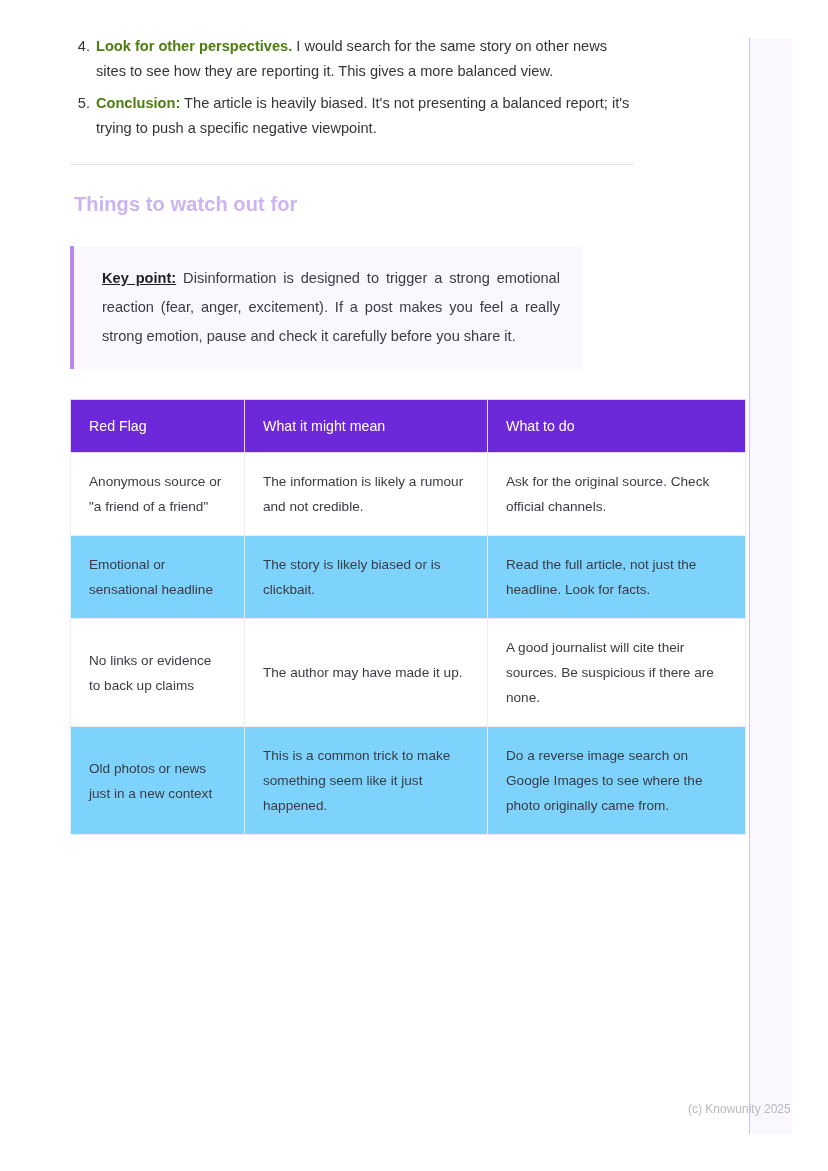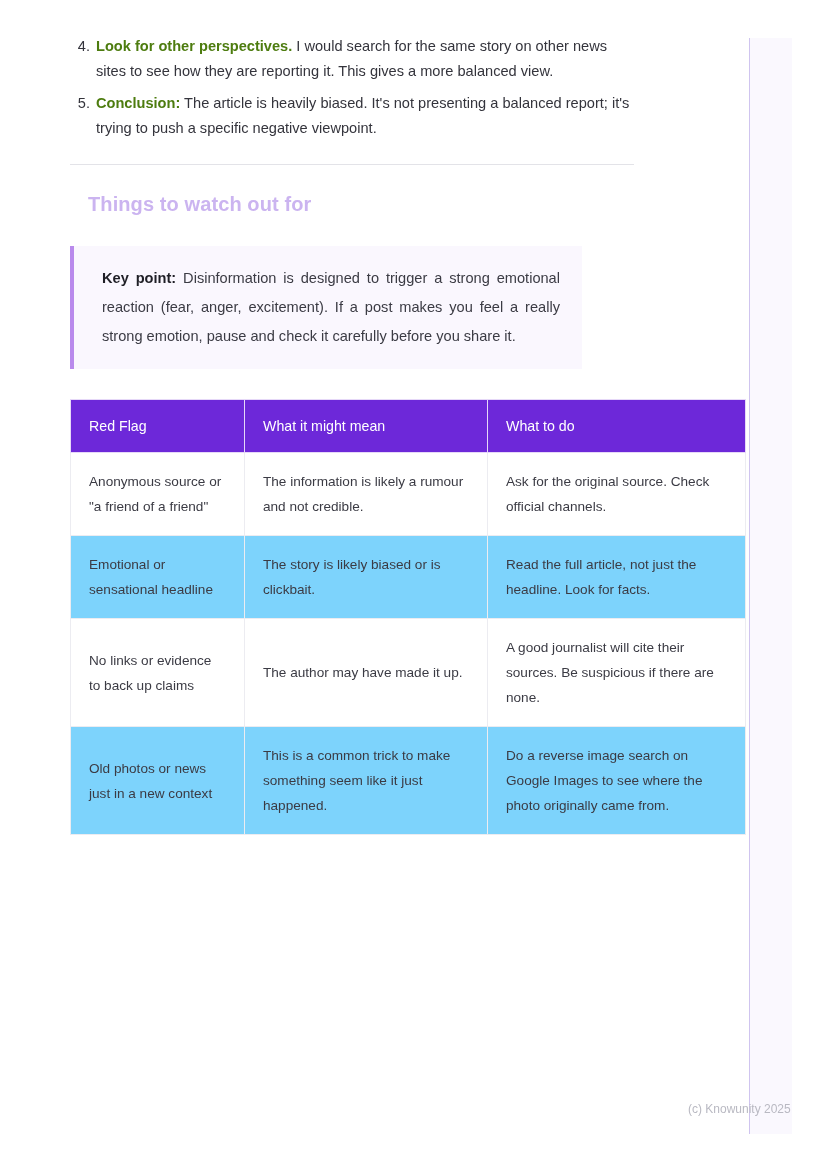--- a/index.html
+++ b/index.html
@@ -81,21 +81,21 @@
     border: none;
     border-top: 1px solid #e3e3e8;
     margin: 24px 0 0 0;
     width: 564px;
   }
 
   h2.section-heading {
     font-size: 20px;
     font-weight: bold;
     color: #cbb4f0;
-    margin: 28px 0 0 18px;
+    margin: 28px 0 0 4px;
     letter-spacing: 0.1px;
   }
 
   .callout {
     margin-top: 30px;
     background: #faf7fe;
     border-left: 4px solid #b98aec;
     padding: 18px 22px 18px 28px;
     width: 512px;
     box-sizing: border-box;
@@ -103,20 +103,21 @@
   .callout p {
     margin: 0;
     font-size: 14.6px;
     line-height: 29px;
     color: #3b3b44;
     text-align: justify;
   }
   .callout p b {
     font-weight: bold;
     color: #1f1f26;
+    text-decoration: underline;
   }
 
   table.flags {
     margin-top: 30px;
     border-collapse: collapse;
     width: 564px;
     table-layout: fixed;
   }
   table.flags th {
     background: #6d28d9;

